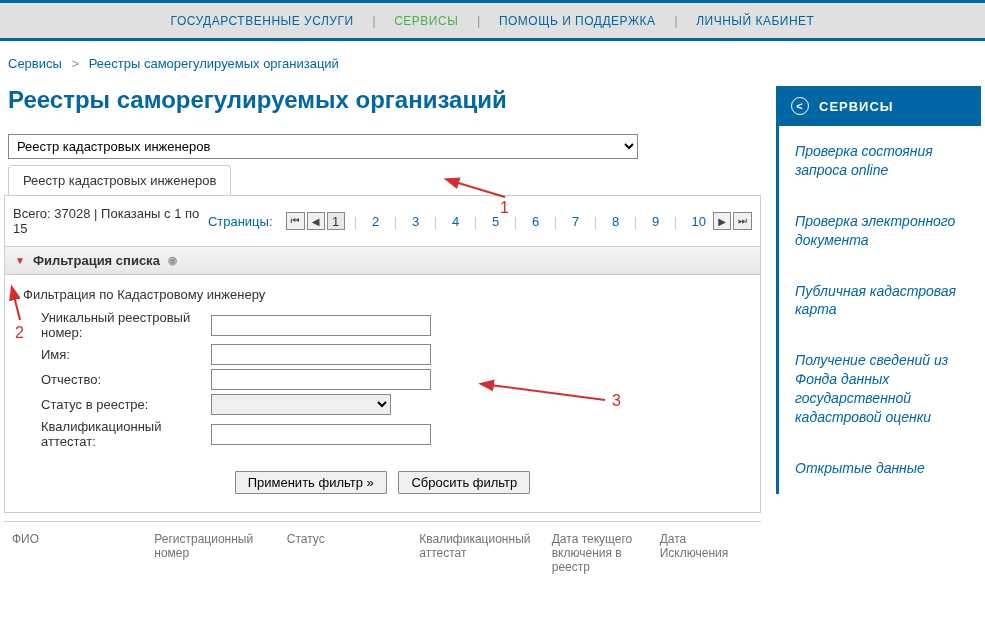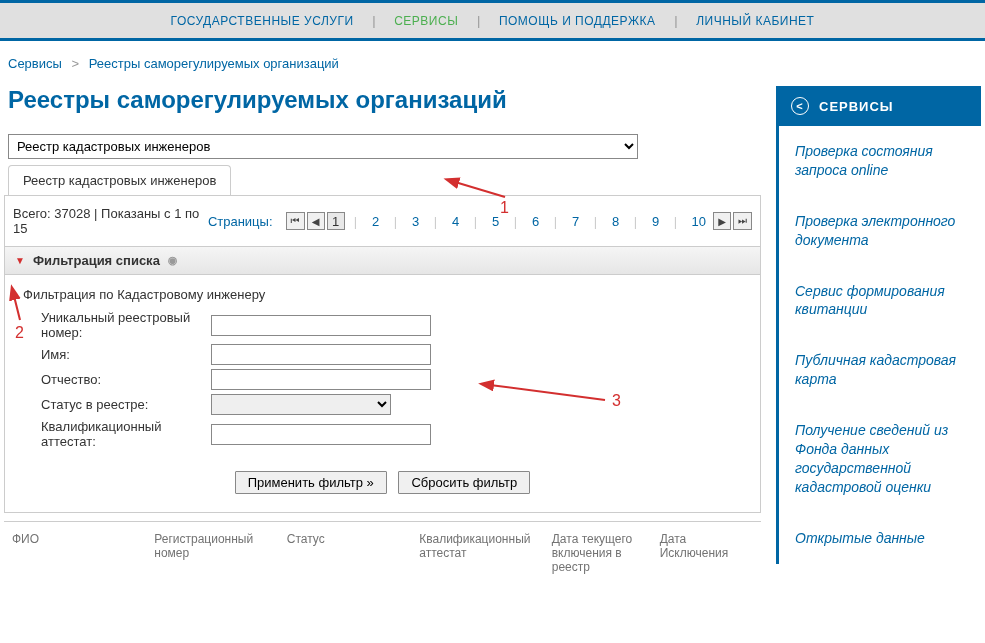--- a/index.html
+++ b/index.html
@@ -169,21 +169,20 @@
     </div>
   </div>
 
   <div class="sidebar">
     <div class="sidebar-header">
       <span class="back-icon">&lt;</span>
       <span>СЕРВИСЫ</span>
     </div>
     <div class="sidebar-item">Проверка состояния запроса online</div>
     <div class="sidebar-item">Проверка электронного документа</div>
-    <div class="sidebar-item">Сервис формирования квитанции</div>
     <div class="sidebar-item">Публичная кадастровая карта</div>
     <div class="sidebar-item">Получение сведений из Фонда данных государственной кадастровой оценки</div>
     <div class="sidebar-item">Открытые данные</div>
   </div>
 </div>
 
 <svg class="annotation" style="left:0;top:0" width="985" height="643">
   <defs>
     <marker id="ah" markerWidth="10" markerHeight="10" refX="2" refY="3" orient="auto">
       <path d="M0,0 L0,6 L8,3 z" class="anno-head"></path>

